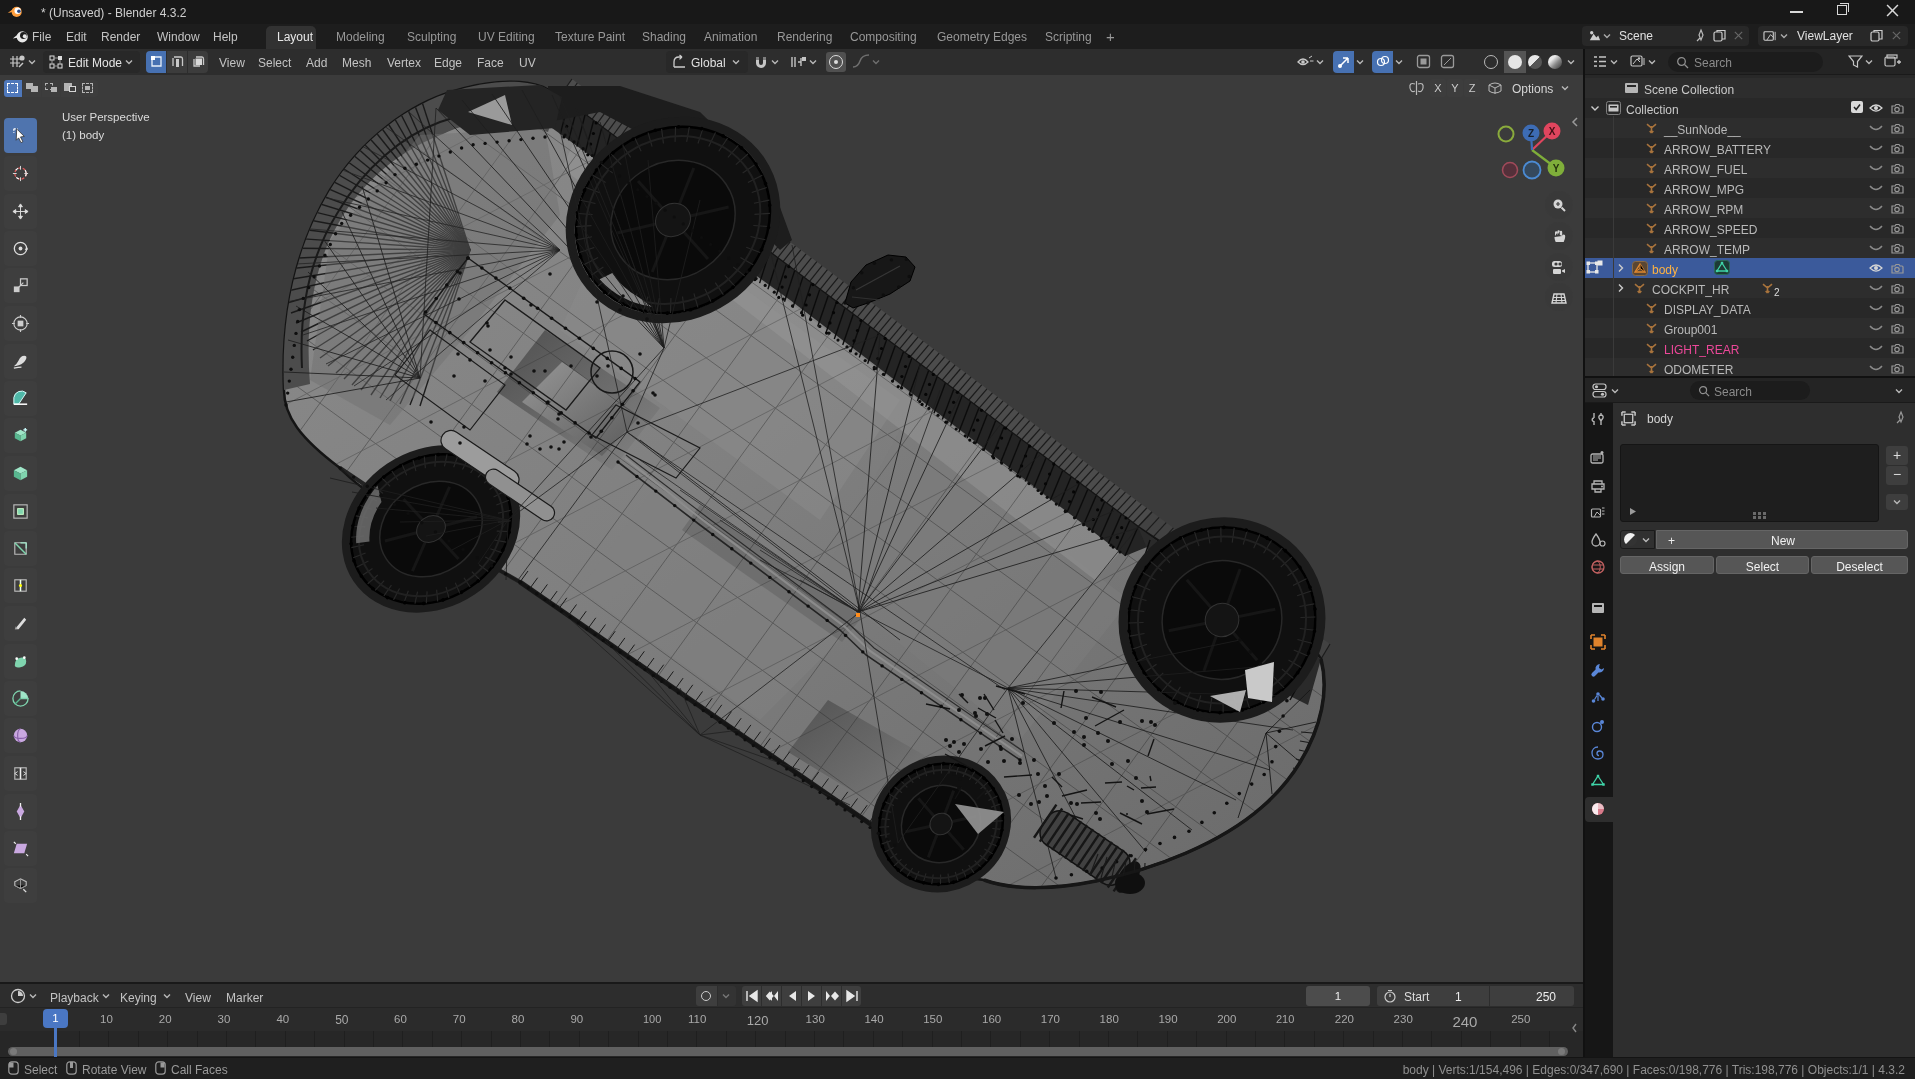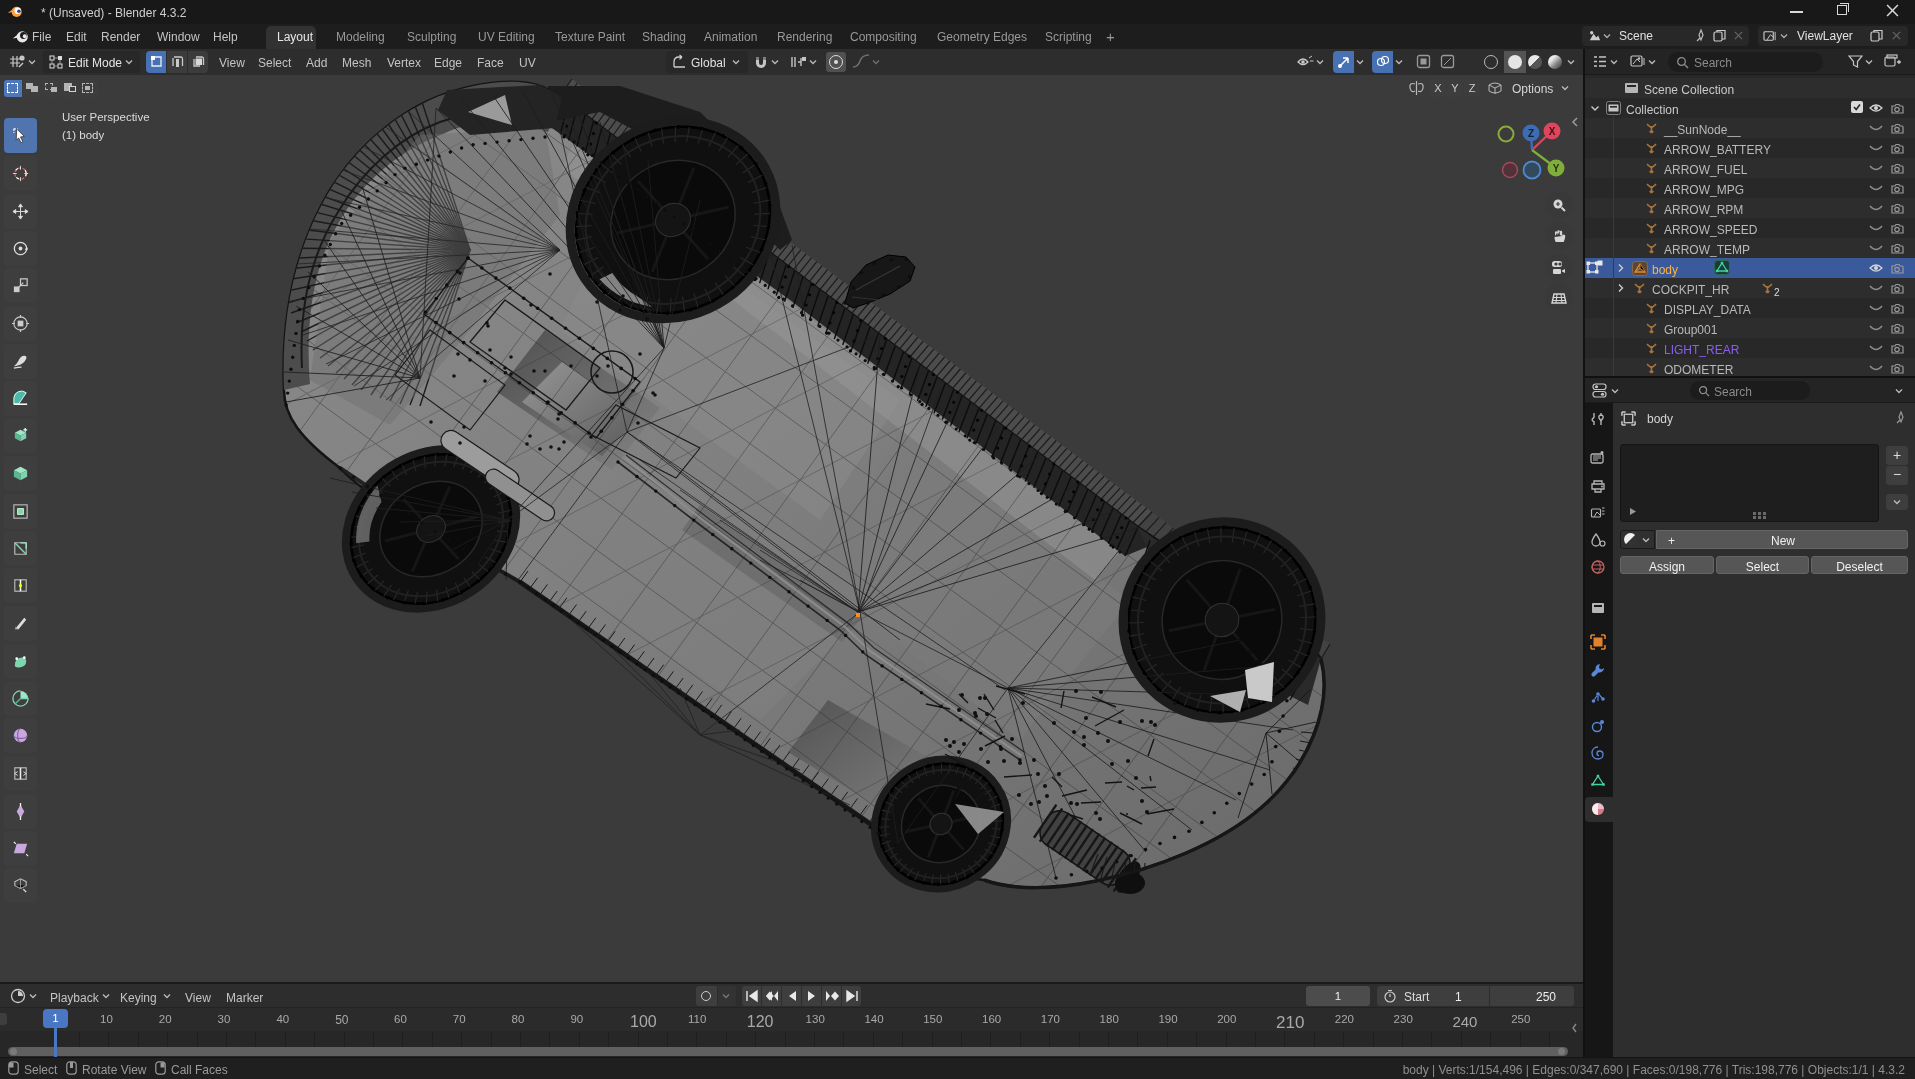--- a/index.html
+++ b/index.html
@@ -1818,32 +1818,32 @@
 <div class="abs" style="left:0;top:1009px;width:1583px;height:22px;background:#2b2b2b"></div>
 <div class="t" style="left:100.0px;top:1014px;color:#a9a9a9;font-size:11.5px">10</div>
 <div class="t" style="left:158.8px;top:1014px;color:#a9a9a9;font-size:11.5px">20</div>
 <div class="t" style="left:217.6px;top:1014px;color:#a9a9a9;font-size:11.5px">30</div>
 <div class="t" style="left:276.4px;top:1014px;color:#a9a9a9;font-size:11.5px">40</div>
 <div class="t" style="left:335.2px;top:1014px;color:#a9a9a9;font-size:12px">50</div>
 <div class="t" style="left:394.0px;top:1014px;color:#a9a9a9;font-size:11.5px">60</div>
 <div class="t" style="left:452.8px;top:1014px;color:#a9a9a9;font-size:11.5px">70</div>
 <div class="t" style="left:511.5999999999999px;top:1014px;color:#a9a9a9;font-size:11.5px">80</div>
 <div class="t" style="left:570.4px;top:1014px;color:#a9a9a9;font-size:11.5px">90</div>
-<div class="t" style="left:630px;top:1014px;color:#a9a9a9;font-size:16px">100</div>
+<div class="t" style="left:643px;top:1014px;color:#a9a9a9;font-size:11px">100</div>
 <div class="t" style="left:688.0px;top:1014px;color:#a9a9a9;font-size:11.5px">110</div>
-<div class="t" style="left:746.8px;top:1014px;color:#a9a9a9;font-size:16px">120</div>
+<div class="t" style="left:746.8px;top:1014px;color:#a9a9a9;font-size:13px">120</div>
 <div class="t" style="left:805.6px;top:1014px;color:#a9a9a9;font-size:11.5px">130</div>
 <div class="t" style="left:864.4px;top:1014px;color:#a9a9a9;font-size:11.5px">140</div>
 <div class="t" style="left:923.1999999999999px;top:1014px;color:#a9a9a9;font-size:11.5px">150</div>
 <div class="t" style="left:982.0px;top:1014px;color:#a9a9a9;font-size:11.5px">160</div>
 <div class="t" style="left:1040.8px;top:1014px;color:#a9a9a9;font-size:11.5px">170</div>
 <div class="t" style="left:1099.6px;top:1014px;color:#a9a9a9;font-size:11.5px">180</div>
 <div class="t" style="left:1158.4px;top:1014px;color:#a9a9a9;font-size:11.5px">190</div>
 <div class="t" style="left:1217.2px;top:1014px;color:#a9a9a9;font-size:11.5px">200</div>
-<div class="t" style="left:1276.0px;top:1014px;color:#a9a9a9;font-size:17px">210</div>
+<div class="t" style="left:1276.0px;top:1014px;color:#a9a9a9;font-size:11px">210</div>
 <div class="t" style="left:1334.8px;top:1014px;color:#a9a9a9;font-size:11.5px">220</div>
 <div class="t" style="left:1393.6px;top:1014px;color:#a9a9a9;font-size:11.5px">230</div>
 <div class="t" style="left:1452.3999999999999px;top:1014px;color:#a9a9a9;font-size:15px">240</div>
 <div class="t" style="left:1511.2px;top:1014px;color:#a9a9a9;font-size:11.5px">250</div>
 <div class="abs" style="left:0;top:1031px;width:1583px;height:16px;background:#272727"></div>
 <div class="abs" style="left:79.0px;top:1031px;width:1px;height:16px;background:#1f1f1f"></div>
 <div class="abs" style="left:108.4px;top:1031px;width:1px;height:16px;background:#1f1f1f"></div>
 <div class="abs" style="left:137.8px;top:1031px;width:1px;height:16px;background:#1f1f1f"></div>
 <div class="abs" style="left:167.2px;top:1031px;width:1px;height:16px;background:#1f1f1f"></div>
 <div class="abs" style="left:196.6px;top:1031px;width:1px;height:16px;background:#1f1f1f"></div>
@@ -2109,21 +2109,21 @@
 <svg class="abs" style="left:1869px;top:325px" width="14" height="8" viewBox="0 0 14 8">
     <path d="M1 1 Q7 8 13 1" stroke="#8a8a8a" stroke-width="1.4" fill="none"></path>
   </svg>
 <svg class="abs" style="left:1890px;top:322px" width="14" height="13" viewBox="0 0 14 13">
     <path d="M2 4 h3 l1 -1.5 h3 l1 1.5 h2 a1 1 0 0 1 1 1 v6 H2 Z" fill="none" stroke="#9a9a9a" stroke-width="1.2"></path>
     <circle cx="7" cy="7.5" r="2.2" fill="none" stroke="#9a9a9a" stroke-width="1.2"></circle>
   </svg>
 <svg class="abs" style="left:1644px;top:341px" width="15" height="14" viewBox="0 0 15 14">
     <path d="M7.5 12 L7.5 5 M7.5 7 L3 3.2 M7.5 7 L12 3.2 M7.5 12 l-1.8 -2 M7.5 12 l1.8 -2" stroke="#a8733c" stroke-width="1.6" fill="none"></path>
   </svg>
-<div class="t" style="left:1664px;top:344px;color:#8b5cf6;font-size:12px">LIGHT_REAR</div>
+<div class="t" style="left:1664px;top:344px;color:#ec4899;font-size:12px">LIGHT_REAR</div>
 <svg class="abs" style="left:1869px;top:345px" width="14" height="8" viewBox="0 0 14 8">
     <path d="M1 1 Q7 8 13 1" stroke="#8a8a8a" stroke-width="1.4" fill="none"></path>
   </svg>
 <svg class="abs" style="left:1890px;top:342px" width="14" height="13" viewBox="0 0 14 13">
     <path d="M2 4 h3 l1 -1.5 h3 l1 1.5 h2 a1 1 0 0 1 1 1 v6 H2 Z" fill="none" stroke="#9a9a9a" stroke-width="1.2"></path>
     <circle cx="7" cy="7.5" r="2.2" fill="none" stroke="#9a9a9a" stroke-width="1.2"></circle>
   </svg>
 <svg class="abs" style="left:1644px;top:361px" width="15" height="14" viewBox="0 0 15 14">
     <path d="M7.5 12 L7.5 5 M7.5 7 L3 3.2 M7.5 7 L12 3.2 M7.5 12 l-1.8 -2 M7.5 12 l1.8 -2" stroke="#a8733c" stroke-width="1.6" fill="none"></path>
   </svg>

